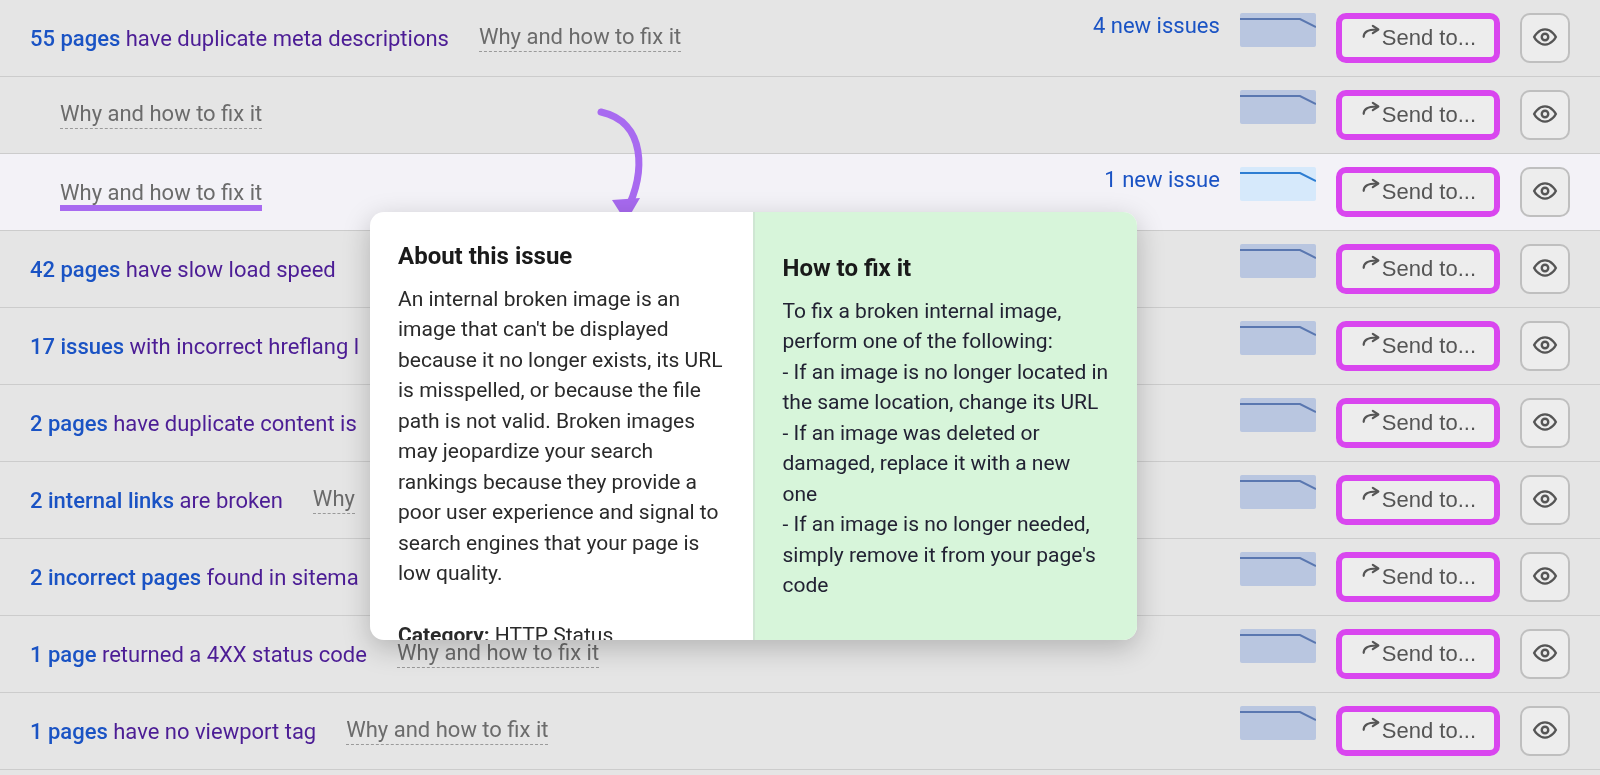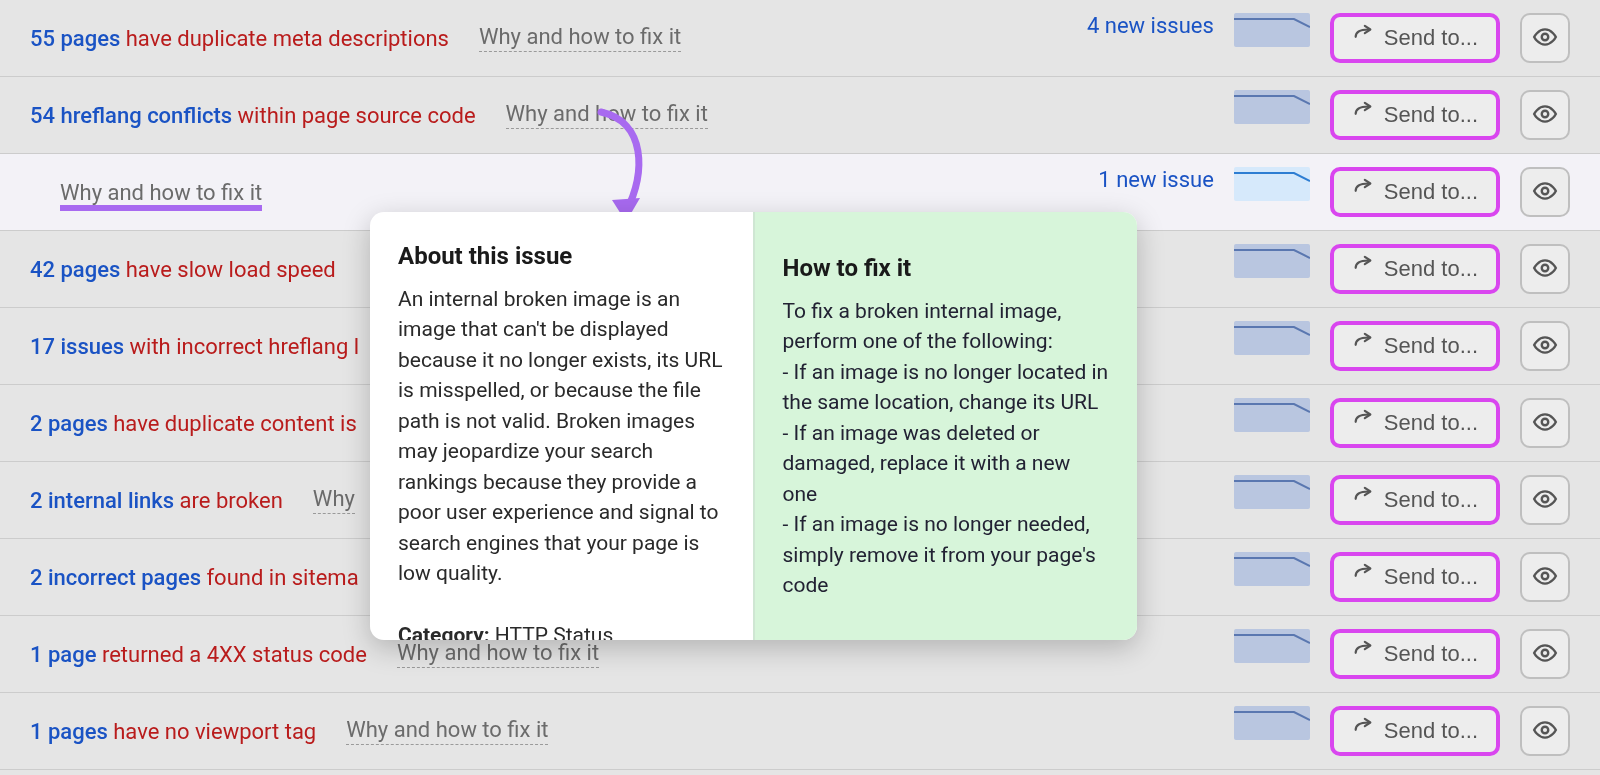--- a/index.html
+++ b/index.html
@@ -27,21 +27,21 @@
   }
   .row.highlight {
     background: #f3f2f7;
     height: 77px;
   }
   .issue-text .link {
     color: #1a53c4;
     font-weight: 500;
   }
   .issue-text .rest {
-    color: #b91c1c;
+    color: #4c1d95;
     text-align: right;
   }
   .fix-link {
     margin-left: 30px;
     color: #6b6b6b;
     border-bottom: 1.5px dashed #9a9a9a;
     padding-bottom: 2px;
     white-space: nowrap;
   }
   .row.highlight .fix-link {
@@ -71,23 +71,22 @@
   .spark.light {
     background: #d6e9fb;
   }
   .spark svg {
     position: absolute;
     top: 0; left: 0;
   }
   .btn-send {
     display: flex;
     align-items: center;
-    gap: 10px;
     background: #ededed;
-    border: 4px solid #d946ef;
+    border: 6px solid #d946ef;
     border-radius: 10px;
     padding: 10px 18px;
     font-size: 22px;
     color: #555;
     cursor: pointer;
     height: 50px;
   }
   .btn-eye {
     display: flex;
     align-items: center;
@@ -177,21 +176,20 @@
         </button>
         <button class="btn-eye">
           <span><svg width="26" height="26" viewBox="0 0 24 24" fill="none" stroke="#555" stroke-width="2.2">
               <path d="M2 12s3.5-7 10-7 10 7 10 7-3.5 7-10 7S2 12 2 12z"></path>
               <circle cx="12" cy="12" r="3"></circle>
             </svg></span>
         </button>
       </div>
     </div>
     <div class="row">
-      <span class="issue-text"><span class="link">54 hreflang conflicts</span><span class="rest"> within page source code</span></span>
       <span class="fix-link">Why and how to fix it</span>
       <div class="right">
         <div class="spark">
           <svg width="76" height="34">
             <path d="M0 6 L60 6 L76 14" stroke="#5a77b0" stroke-width="2" fill="none"></path>
           </svg>
         </div>
         <button class="btn-send">
           <span><svg width="22" height="22" viewBox="0 0 24 24" fill="none" stroke="#555" stroke-width="2.4" stroke-linecap="round" stroke-linejoin="round">
               <path d="M4 14c0-5 4-8 14-8"></path>

